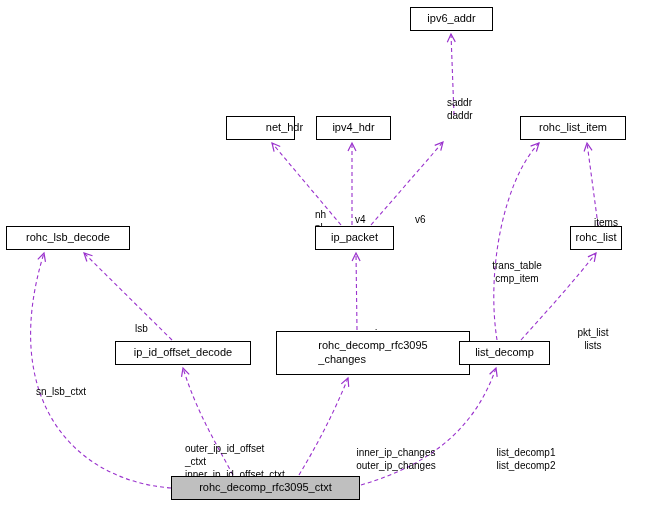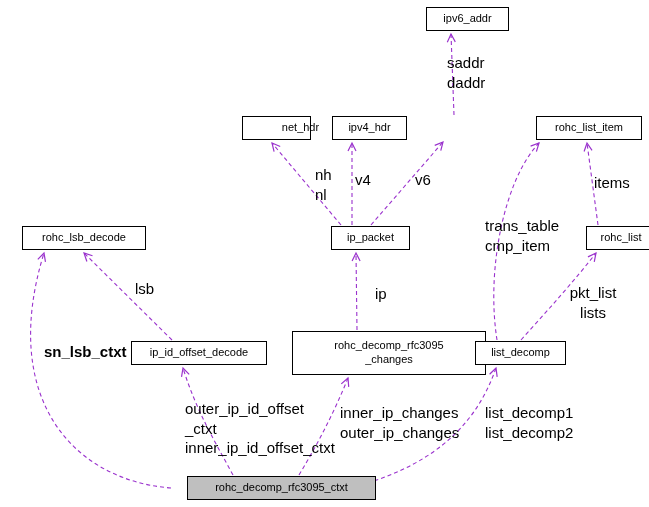--- a/index.html
+++ b/index.html
@@ -37,34 +37,34 @@
     position: absolute;
     box-sizing: border-box;
     border: 1px solid var(--node-border, #000000);
     background: var(--node-fill, #ffffff);
     color: #000000;
     font-size: 11px;
     line-height: 1.25;
     display: flex;
     align-items: center;
     justify-content: center;
-    text-align: center;
+    text-align: left;
     white-space: pre-line;
     cursor: pointer;
-    margin-left: 16px;
   }
   .node.highlight {
     background: var(--highlight-fill, #bfbfbf);
   }
   .edge-label {
     position: absolute;
     color: #000000;
-    font-size: 15px;
+    font-size: 10px;
     line-height: 1.3;
     white-space: pre-line;
+    margin-top: 43px;
   }
 </style>
 </head>
 <body>
 
 <div class="stage">
   <svg class="edge-layer" width="649" height="507" viewBox="0 0 649 507" xmlns="http://www.w3.org/2000/svg">
     <defs>
       <marker id="arrowhead" markerUnits="userSpaceOnUse" markerWidth="12" markerHeight="12" refX="9" refY="5" orient="auto">
         <path class="arrowhead-path" d="M1,1 L9,5 L1,9"></path>
@@ -87,38 +87,38 @@
       </g>
   </svg>
 <div class="edge-label" style="left: 447px; top: 53px; text-align: left;">saddr
 daddr</div>
     <div class="edge-label" style="left: 315px; top: 165px; text-align: left;">nh
 nl</div>
     <div class="edge-label" style="left: 355px; top: 170px; text-align: left;">v4</div>
     <div class="edge-label" style="left: 415px; top: 170px; text-align: left;">v6</div>
     <div class="edge-label" style="left: 347px; top: 284px; text-align: left; padding-left: 28px;">ip</div>
     <div class="edge-label" style="left: 135px; top: 279px; text-align: left;">lsb</div>
-    <div class="edge-label" style="left: 44px; top: 342px; text-align: left; font-weight: bold;">sn_lsb_ctxt</div>
+    <div class="edge-label" style="left: 36px; top: 342px; text-align: left;">sn_lsb_ctxt</div>
     <div class="edge-label" style="left: 185px; top: 399px; width: 135px; text-align: left;">outer_ip_id_offset
 _ctxt
 inner_ip_id_offset_ctxt</div>
     <div class="edge-label" style="left: 340px; top: 403px; width: 112px; text-align: center;">inner_ip_changes
 outer_ip_changes</div>
     <div class="edge-label" style="left: 485px; top: 403px; width: 82px; text-align: center;">list_decomp1
 list_decomp2</div>
     <div class="edge-label" style="left: 485px; top: 216px; width: 64px; text-align: center;">trans_table
 cmp_item</div>
     <div class="edge-label" style="left: 569px; top: 283px; width: 48px; text-align: center;">pkt_list
 lists</div>
     <div class="edge-label" style="left: 594px; top: 173px; text-align: left;">items</div>
     <div class="node" style="left: 410px; top: 7px; width: 83px; height: 24px;">ipv6_addr</div>
     <div class="node" style="left: 226px; top: 116px; width: 69px; height: 24px; padding-left: 48px;">net_hdr</div>
     <div class="node" style="left: 316px; top: 116px; width: 75px; height: 24px;">ipv4_hdr</div>
     <div class="node" style="left: 520px; top: 116px; width: 106px; height: 24px;">rohc_list_item</div>
     <div class="node" style="left: 6px; top: 226px; width: 124px; height: 24px;">rohc_lsb_decode</div>
     <div class="node" style="left: 315px; top: 226px; width: 79px; height: 24px;">ip_packet</div>
-    <div class="node" style="left: 570px; top: 226px; width: 70px; height: 24px;">rohc_list</div>
+    <div class="node" style="left: 570px; top: 226px; width: 52px; height: 24px;">rohc_list</div>
     <div class="node" style="left: 115px; top: 341px; width: 136px; height: 24px;">ip_id_offset_decode</div>
     <div class="node" style="left: 276px; top: 331px; width: 194px; height: 44px;">rohc_decomp_rfc3095
 _changes</div>
     <div class="node" style="left: 459px; top: 341px; width: 91px; height: 24px;">list_decomp</div>
     <div class="node highlight" style="left: 171px; top: 476px; width: 189px; height: 24px;">rohc_decomp_rfc3095_ctxt</div>
   </div>
 
 </body></html>

